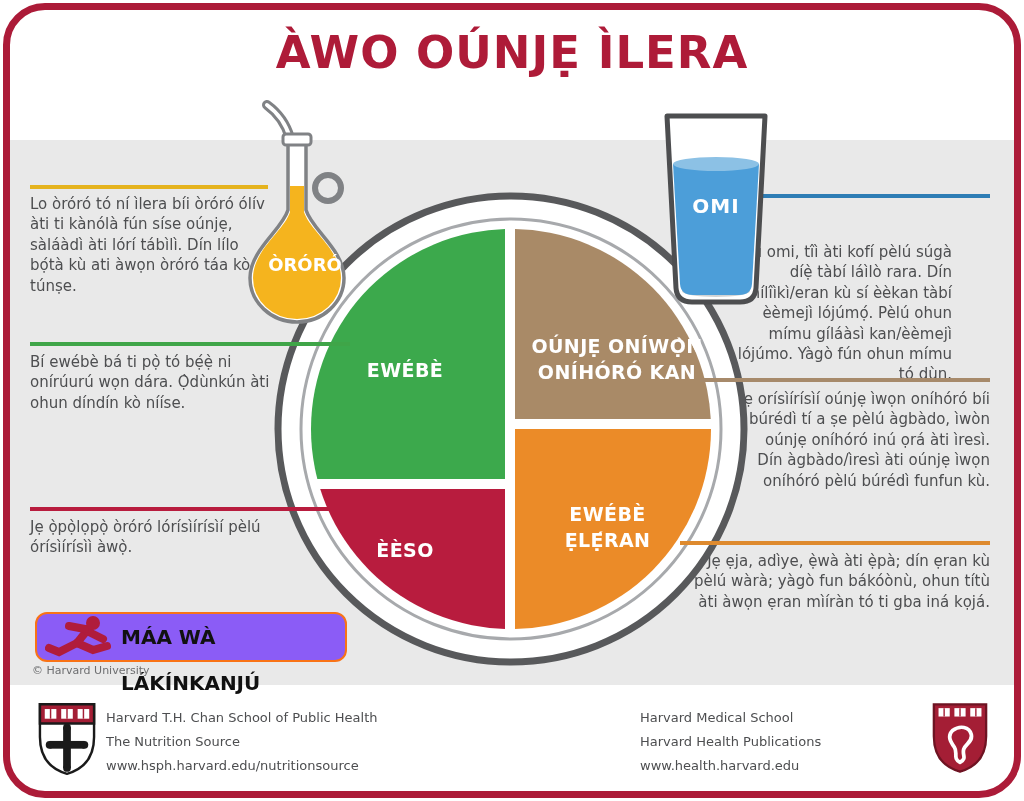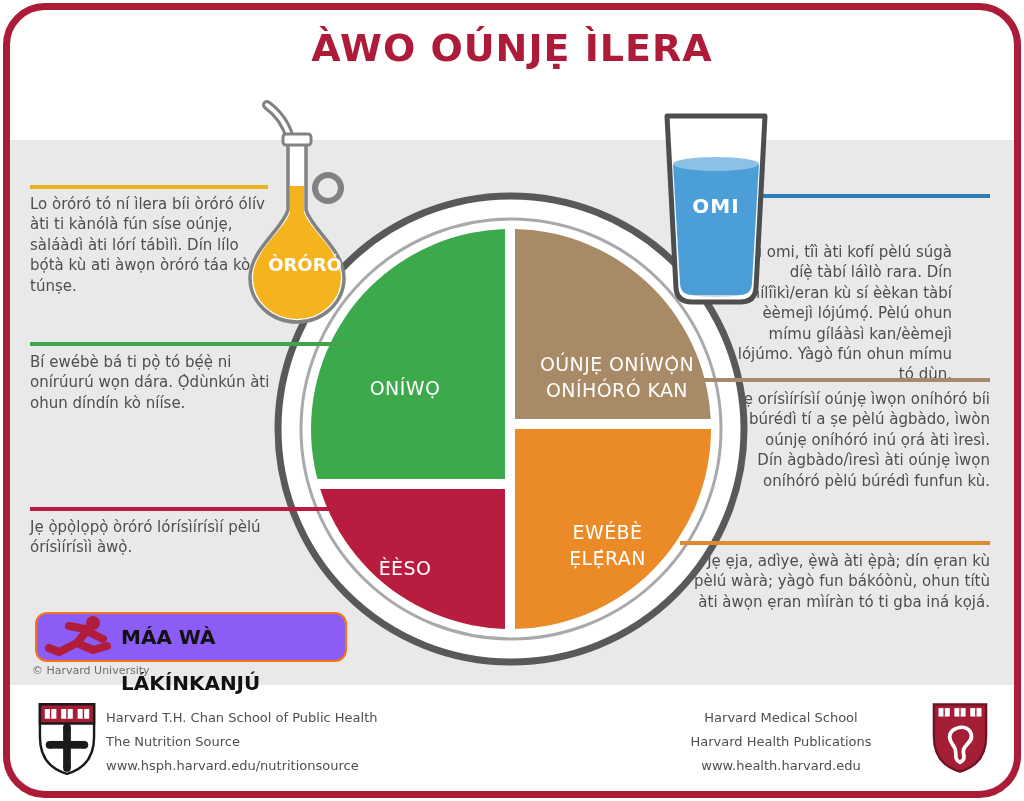--- a/index.html
+++ b/index.html
@@ -1,30 +1,30 @@
 <!DOCTYPE html>
 <html><head>
 <meta charset="utf-8">
 <style>
   html,body{margin:0;padding:0;background:#fff;}
   .canvas{position:relative;width:1024px;height:801px;background:#fff;
           font-family:"DejaVu Sans","Liberation Sans",sans-serif;overflow:hidden;}
   .frame{position:absolute;inset:3px;border:7px solid #AC1B38;border-radius:42px;pointer-events:none;z-index:50;}
   .band{position:absolute;left:8px;right:8px;top:140px;height:545px;background:#E9E9E9;}
   .title{position:absolute;left:0;right:0;top:26px;text-align:center;
-         font-size:38px;font-weight:bold;color:#AE1B38;letter-spacing:1px;}
+         font-size:45px;font-weight:bold;color:#AE1B38;letter-spacing:1px;}
   .note{position:absolute;font-size:15px;line-height:1.36;color:#4D4E50;}
   .note.right{text-align:right;}
   .connector{position:absolute;height:4px;z-index:5;}
   .c-oil{background:#E5B31E;} .c-veg{background:#3FA548;} .c-fruit{background:#B81C3E;}
   .c-water{background:#2E7DB5;} .c-grain{background:#A78A6B;} .c-protein{background:#DE8A2E;}
   .plate-svg{position:absolute;left:271px;top:189px;z-index:4;}
   .f-veg{fill:#3CA94C;} .f-fruit{fill:#B81C3E;} .f-grain{fill:#A98A67;} .f-protein{fill:#EB8B28;}
-  .plate-label{position:absolute;z-index:6;color:#fff;font-weight:normal;font-size:19px;
-               text-align:center;line-height:1.35;letter-spacing:0.4px;margin-top:18px;}
+  .plate-label{position:absolute;z-index:6;color:#fff;font-weight:bold;font-size:19px;
+               text-align:center;line-height:1.35;letter-spacing:0.4px;}
   .bottle-svg{position:absolute;left:240px;top:98px;z-index:7;}
   .glass-svg{position:absolute;left:660px;top:112px;z-index:7;}
   .item-label{position:absolute;z-index:8;color:#fff;font-weight:bold;text-align:center;}
   .badge{position:absolute;left:35px;top:612px;width:308px;height:46px;background:#8b5cf6;
          border:2px solid #f97316;border-radius:12px;z-index:8;}
   .badge-text{position:absolute;left:84px;top:0;height:46px;line-height:46px;
               font-size:20px;font-weight:bold;color:#111;}
   .runner{position:absolute;left:8px;top:2px;}
   .copyright{position:absolute;left:32px;top:664px;font-size:11px;color:#6D6E70;z-index:8;}
   .footer-text{position:absolute;font-size:13px;line-height:24px;color:#4D4E50;}
@@ -69,21 +69,21 @@
         </clipPath>
     </defs>
     <circle cx="240" cy="240" r="233" fill="#ffffff" stroke="#58595B" stroke-width="7"></circle>
     <circle cx="240" cy="240" r="210" fill="#ffffff" stroke="#A7A9AC" stroke-width="3"></circle>
     <circle cx="240" cy="240" r="200" class="f-veg" clip-path="url(#cVeg)"></circle>
     <circle cx="240" cy="240" r="200" class="f-fruit" clip-path="url(#cFruit)"></circle>
     <circle cx="240" cy="240" r="200" class="f-grain" clip-path="url(#cGrain)"></circle>
     <circle cx="240" cy="240" r="200" class="f-protein" clip-path="url(#cProt)"></circle>
   </svg>
 
-  <div class="plate-label" style="left:330px;top:358px;width:150px;">ONÍWỌ</div>
+  <div class="plate-label" style="left:330px;top:358px;width:150px;">EWÉBÈ</div>
   <div class="plate-label" style="left:518px;top:334px;width:198px;">OÚNJẸ ONÍWỌ̀N ONÍHÓRÓ KAN</div>
   <div class="plate-label" style="left:330px;top:538px;width:150px;">ÈÈSO</div>
   <div class="plate-label" style="left:550px;top:502px;width:115px;">EWÉBÈ ẸLẸ́RAN</div>
 
   <svg class="bottle-svg" width="120" height="240" viewBox="0 0 120 240">
     <circle cx="88" cy="90" r="13" fill="none" stroke="#808285" stroke-width="6"></circle>
     <path d="M50,40 C46,26 38,15 27,7" fill="none" stroke="#808285" stroke-width="10" stroke-linecap="round"></path>
     <path d="M50,40 C46,26 38,15 27,7" fill="none" stroke="#ffffff" stroke-width="4" stroke-linecap="round"></path>
     <path d="M48,46 L48,112 C42,132 10,152 10,180 A47,44 0 1 0 104,180 C104,152 72,132 66,112 L66,46 Z" fill="#ffffff" stroke="#808285" stroke-width="3.5" stroke-linejoin="round"></path>
     <path d="M50,88 L50,114 C44,133 13,152 13,180 A44,41 0 1 0 101,180 C101,152 70,133 64,114 L64,88 Z" fill="#F5B41E"></path>
@@ -129,21 +129,21 @@
       <circle cx="30" cy="68" r="4" fill="#1A1A1A"></circle>
     <circle cx="12" cy="44" r="4" fill="#1A1A1A"></circle>
       <circle cx="48" cy="44" r="4" fill="#1A1A1A"></circle>
   </svg>
   <div class="footer-text" style="left:106px;top:706px;">
     <div>Harvard T.H. Chan School of Public Health</div>
     <div>The Nutrition Source</div>
     <div>www.hsph.harvard.edu/nutritionsource</div>
   </div>
 
-  <div class="footer-text" style="left:640px;top:706px;width:282px;text-align:center;">
+  <div class="footer-text" style="left:640px;top:706px;width:282px;text-align:left;">
     <div>Harvard Medical School</div>
     <div>Harvard Health Publications</div>
     <div>www.health.harvard.edu</div>
   </div>
   <svg class="shield" style="left:932px;top:702px;" width="56" height="72" viewBox="0 0 60 76">
     <path d="M2,2 H58 V36 C58,60 44,70 30,74 C16,70 2,60 2,36 Z" fill="#A41E35" stroke="#6E1322" stroke-width="2.5"></path>
     <rect x="7" y="6" width="12" height="9" fill="#ffffff"></rect>
       <line x1="13" y1="6" x2="13" y2="15" stroke="#A41E35" stroke-width="1.5"></line>
     <rect x="24" y="6" width="12" height="9" fill="#ffffff"></rect>
       <line x1="30" y1="6" x2="30" y2="15" stroke="#A41E35" stroke-width="1.5"></line>

